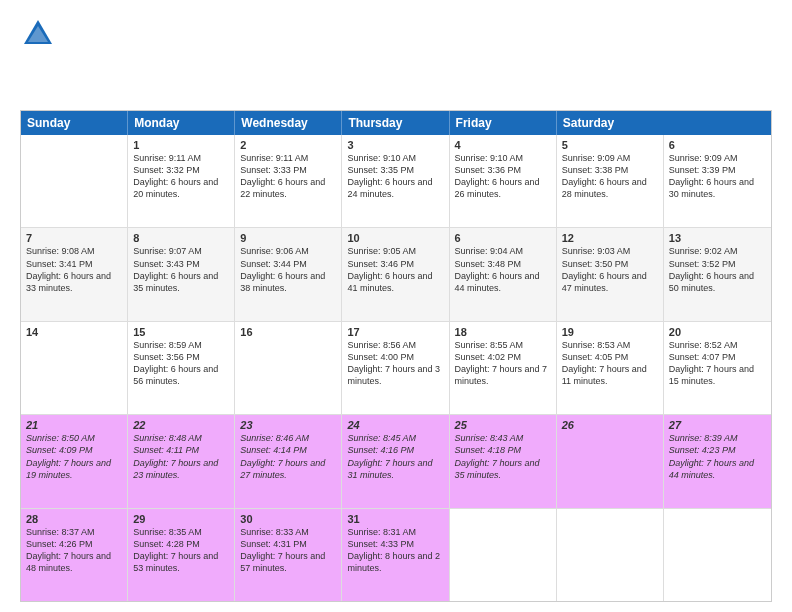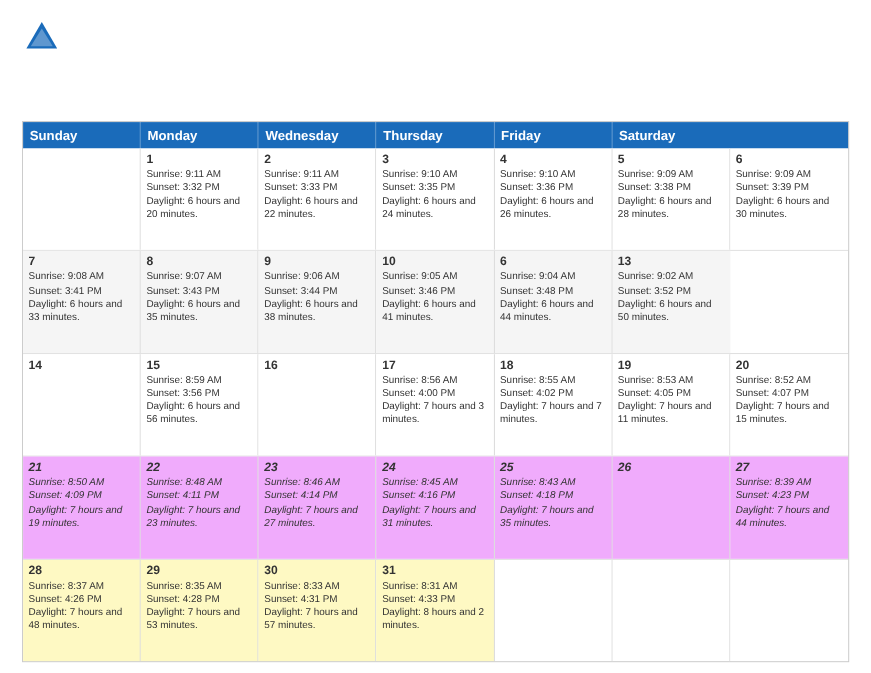--- a/index.html
+++ b/index.html
@@ -112,21 +112,21 @@
     }
     .cal-cell .info {
       font-size: 9px;
       line-height: 1.35;
       color: #333;
     }
     .row-bg-0 { background: #fff; }
     .row-bg-1 { background: #f5f5f5; }
     .row-bg-2 { background: #fff; }
     .row-bg-3 { background: #f0abfc; font-style: italic; }
-    .row-bg-4 { background: #fef9c3; }
+    .row-bg-4 { background: #f0abfc; }
   </style>
 </head>
 <body>
 
 <div class="page">
   <div class="header">
     <div class="logo">
       <svg class="logo-icon" viewBox="0 0 36 36">
         <polygon points="18,4 32,28 4,28" fill="#1a6bba"></polygon>
         <polygon points="18,10 28,26 8,26" fill="#fff" opacity="0.3"></polygon>
@@ -194,20 +194,24 @@
           </div>
           <div class="cal-cell row-bg-1">
             <span class="day-num">10</span>
             <div class="info">Sunrise: 9:05 AM<br>Sunset: 3:46 PM<br>Daylight: 6 hours and 41 minutes.</div>
           </div>
           <div class="cal-cell row-bg-1">
             <span class="day-num">6</span>
             <div class="info">Sunrise: 9:04 AM<br>Sunset: 3:48 PM<br>Daylight: 6 hours and 44 minutes.</div>
           </div>
           <div class="cal-cell row-bg-1">
+            <span class="day-num">12</span>
+            <div class="info">Sunrise: 9:03 AM<br>Sunset: 3:50 PM<br>Daylight: 6 hours and 47 minutes.</div>
+          </div>
+          <div class="cal-cell row-bg-1">
             <span class="day-num">13</span>
             <div class="info">Sunrise: 9:02 AM<br>Sunset: 3:52 PM<br>Daylight: 6 hours and 50 minutes.</div>
           </div>
         </div>
         <div class="cal-row">
           <div class="cal-cell row-bg-2">
             <span class="day-num">14</span>
           </div>
           <div class="cal-cell row-bg-2">
             <span class="day-num">15</span>

